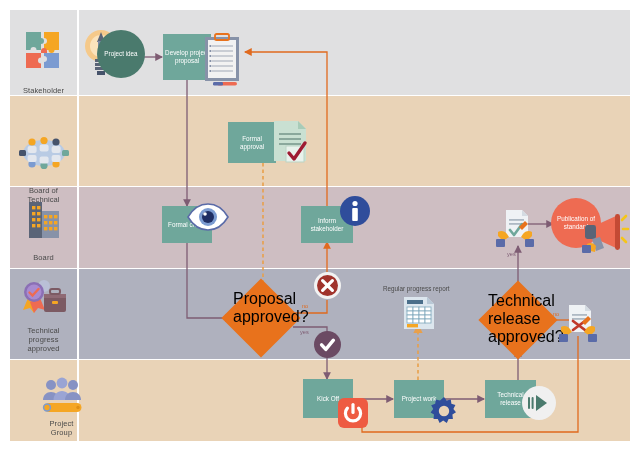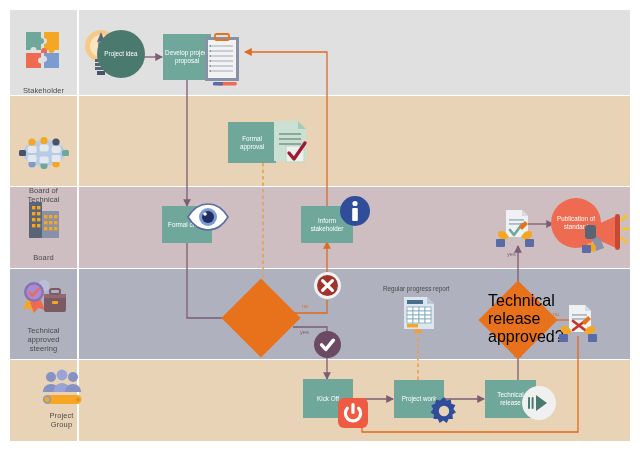--- a/index.html
+++ b/index.html
@@ -122,26 +122,26 @@
         <circle cx="14" cy="14" r="7.5" fill="#A88BD0"></circle>
         <path d="M9.5 14.5l3 3 6-6.5" stroke="#EE6B52" stroke-width="2.4" fill="none" stroke-linecap="round"></path>
         <rect x="24" y="16" width="22" height="18" rx="2" fill="#7C5A63"></rect>
         <rect x="24" y="16" width="22" height="4" fill="#8F6A74"></rect>
         <rect x="30" y="11" width="10" height="5" rx="2" fill="none" stroke="#7C5A63" stroke-width="2"></rect>
         <rect x="32" y="23" width="6" height="3" rx="1" fill="#F5A623"></rect>
       </svg>
     </span>
     <span class="lbl">
       <span>Technical</span><br>
-      <span>approved</span><br>
-      <span>steering</span>
-    </span>
-  </div>
-
-  <div class="lane-head" style="top:368px;height:67px;padding-left:36px;">
+      <span>progress</span><br>
+      <span>approved</span>
+    </span>
+  </div>
+
+  <div class="lane-head" style="top:376px;height:67px;padding-left:36px;">
     <span class="ico">
       <svg width="50" height="40" viewBox="0 0 50 40">
         <circle cx="14" cy="7" r="5" fill="#8792C4"></circle>
           <path d="M6 22c0-5 3.5-8 8-8s8 3 8 8z" fill="#8792C4"></path>
         <circle cx="25" cy="5" r="5.4" fill="#9AA4D4"></circle>
           <path d="M16.5 22c0-5.5 3.8-9 8.5-9s8.5 3.5 8.5 9z" fill="#9AA4D4"></path>
         <circle cx="36" cy="7" r="5" fill="#8792C4"></circle>
           <path d="M28 22c0-5 3.5-8 8-8s8 3 8 8z" fill="#8792C4"></path>
         <path d="M12 25h28a4.5 4.5 0 1 1 0 9H12a4.5 4.5 0 1 1 0-9z" fill="#F5A623"></path>
         <circle cx="10" cy="29.5" r="3.4" fill="#F5A623" stroke="#7B9BD1" stroke-width="1.5"></circle>
@@ -314,20 +314,23 @@
         <path d="M42 8l4-4"></path>
           <path d="M43 17h5"></path>
           <path d="M42 26l4 4"></path>
       </g>
       <path d="M7 32c3-2 7-1 9 2l-1 6-9-2z" fill="#F5A623"></path>
       <rect x="2" y="33" width="9" height="8" rx="1" fill="#5A6BA8"></rect>
     </svg>
   </span>
 
   <div class="diamond" style="left:233px;top:290px;width:56px;height:56px;transform:rotate(45deg);transform-origin:center;"></div>
+  <div style="position:absolute;left:233px;top:290px;width:56px;height:56px;">
+    <div class="dtxt" style="position:absolute;inset:0;">Proposal approved?</div>
+  </div>
   <span class="lbl-sm" style="left:302px;top:303px;color:#E06A1E;">no</span>
   <span class="lbl-sm" style="left:300px;top:329px;color:#7E5C73;">yes</span>
 
   <span class="ico" style="position:absolute;left:314px;top:272px;">
     <svg width="27" height="27" viewBox="0 0 27 27">
       <circle cx="13.5" cy="13.5" r="13.5" fill="#F2F2F2"></circle>
       <circle cx="13.5" cy="13.5" r="10.5" fill="#A0332C"></circle>
       <path d="M8.6 8.6l9.8 9.8M18.4 8.6l-9.8 9.8" stroke="#ffffff" stroke-width="3.2" stroke-linecap="round"></path>
     </svg>
   </span>

